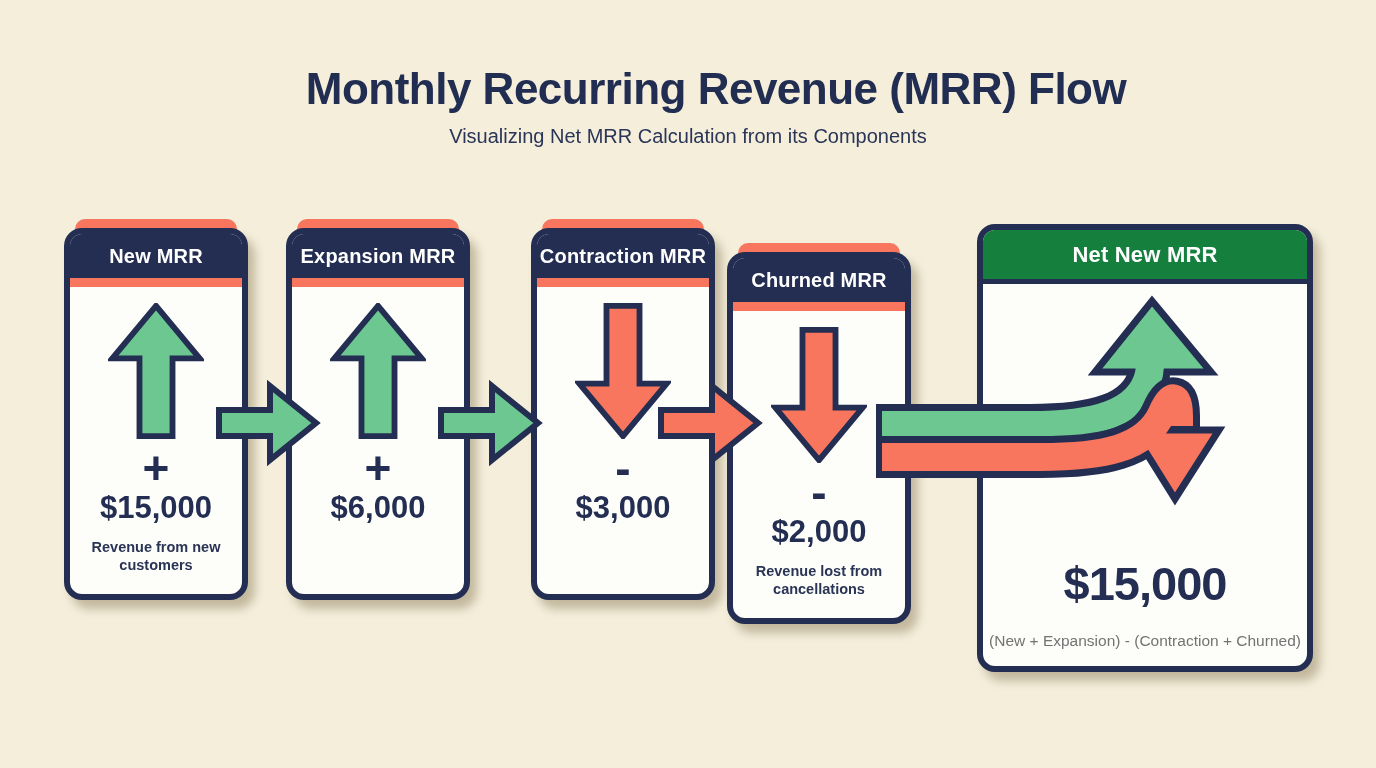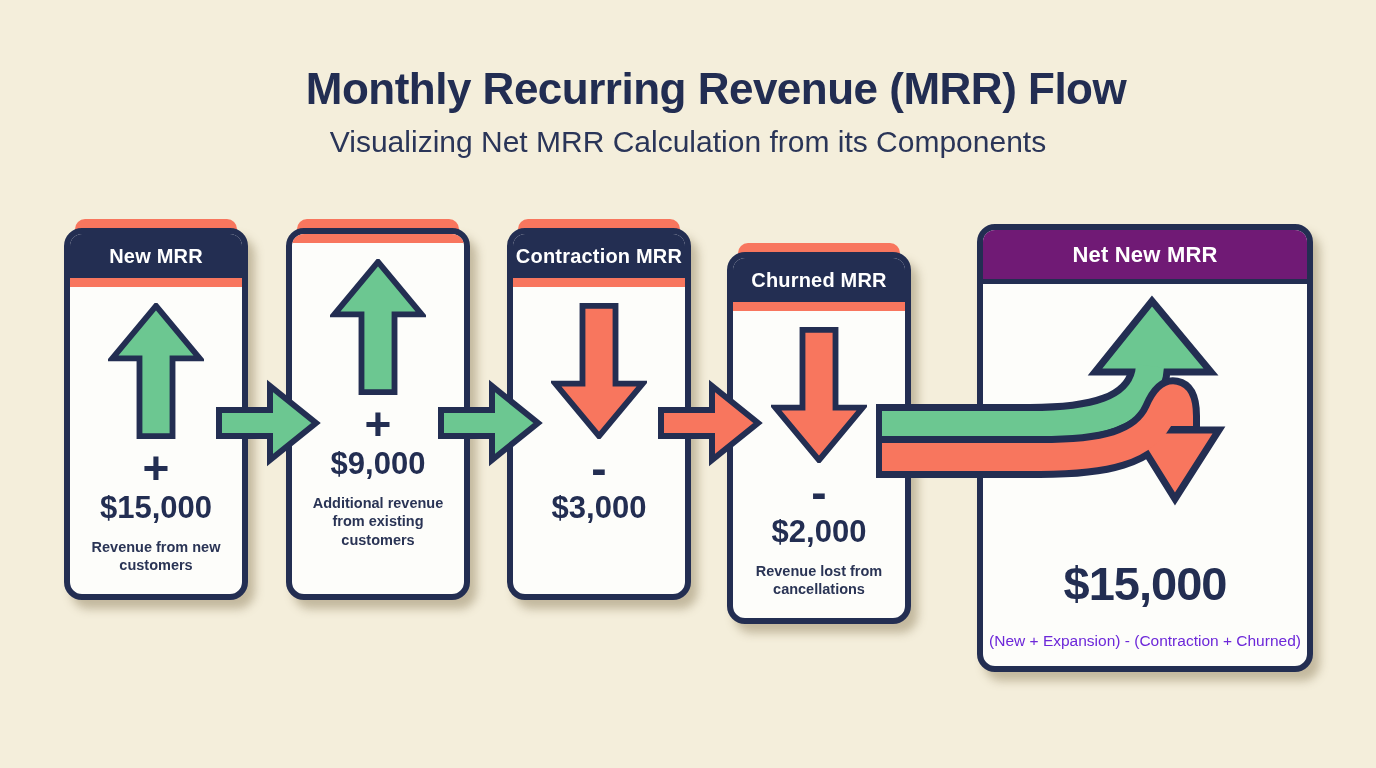--- a/index.html
+++ b/index.html
@@ -8,28 +8,28 @@
     background:#f4eedb;
     font-family:"Liberation Sans",sans-serif;
     color:#232e52;
   }
   .page-title{
     position:absolute;top:64px;left:0;width:100%;text-align:center;
     font-size:44px;font-weight:bold;color:#222d52;letter-spacing:-0.5px;padding-left:28px;
   }
   .page-subtitle{
     position:absolute;top:125px;left:0;width:100%;text-align:center;
-    font-size:30px;font-weight:500;color:#2a3558;
+    font-size:20px;font-weight:500;color:#2a3558;
   }
 
   
   .card{position:absolute;top:228px;width:184px;height:372px;}
   .card.c0{left:64px;}
   .card.c1{left:286px;}
-  .card.c2{left:507px;}
+  .card.c2{left:531px;}
   .card.c3{left:727px;margin-top:24px;}
   .pill{
     position:absolute;top:-9px;left:11px;right:11px;height:20px;
     border-radius:10px;background:#f8765e;
   }
   .frame{
     position:absolute;inset:0;
     border:6px solid #232e52;border-radius:18px;background:#fdfdfa;
     box-shadow:7px 9px 10px rgba(135,120,85,0.45);
     overflow:hidden;display:flex;flex-direction:column;
@@ -46,31 +46,31 @@
   .amount{margin-top:4px;font-size:31px;font-weight:bold;color:#232e52;}
   .desc{
     margin-top:12px;padding:0 12px;text-align:center;
     font-size:14.5px;line-height:1.3;font-weight:700;color:#2a3455;
   }
 
   
   .card.result{left:977px;top:224px;width:336px;height:448px;}
   .card.result .frame{overflow:hidden;}
   .card.result .card-header{
-    height:49px;background:#701a75;border-bottom:5px solid #232e52;
+    height:49px;background:#15803d;border-bottom:5px solid #232e52;
     font-size:22px;
   }
   .result-body{position:relative;flex:1;}
   .result-amount{
     position:absolute;top:272px;left:0;width:100%;text-align:center;
     font-size:47px;font-weight:bold;color:#232e52;letter-spacing:-1px;
   }
   .result-formula{
     position:absolute;top:348px;left:0;width:100%;text-align:center;
-    font-size:15.5px;font-weight:500;color:#6d28d9;
+    font-size:15.5px;font-weight:500;color:#737373;
   }
 
   
   .flow-overlay{
     position:absolute;left:0;top:0;width:1376px;height:768px;
     pointer-events:none;z-index:50;
   }
 </style>
 </head>
 <body>
@@ -94,28 +94,30 @@
         <div class="sign">+</div>
         <div class="amount">$15,000</div>
         <div class="desc">Revenue from new customers</div>
       </div>
     </div>
   </section>
 
   <section class="card c1">
     <div class="pill"></div>
     <div class="frame">
+      <div class="card-header">
+        <span>Expansion MRR</span>
+      </div>
       <div class="accent-strip"></div>
       <div class="card-body">
         <svg class="card-arrow" width="96" height="136" viewBox="0 0 96 140">
           <path d="M48 3 L93 57 L65 57 L65 137 L31 137 L31 57 L3 57 Z" fill="#6cc791" stroke="#232e52" stroke-width="6" stroke-linejoin="miter"></path>
         </svg>
         <div class="sign">+</div>
-        <div class="amount">$9,000</div>
-        <div class="desc">Additional revenue from existing customers</div>
+        <div class="amount">$6,000</div>
       </div>
     </div>
   </section>
 
   <section class="card c2">
     <div class="pill"></div>
     <div class="frame">
       <div class="card-header">
         <span>Contraction MRR</span>
       </div>

